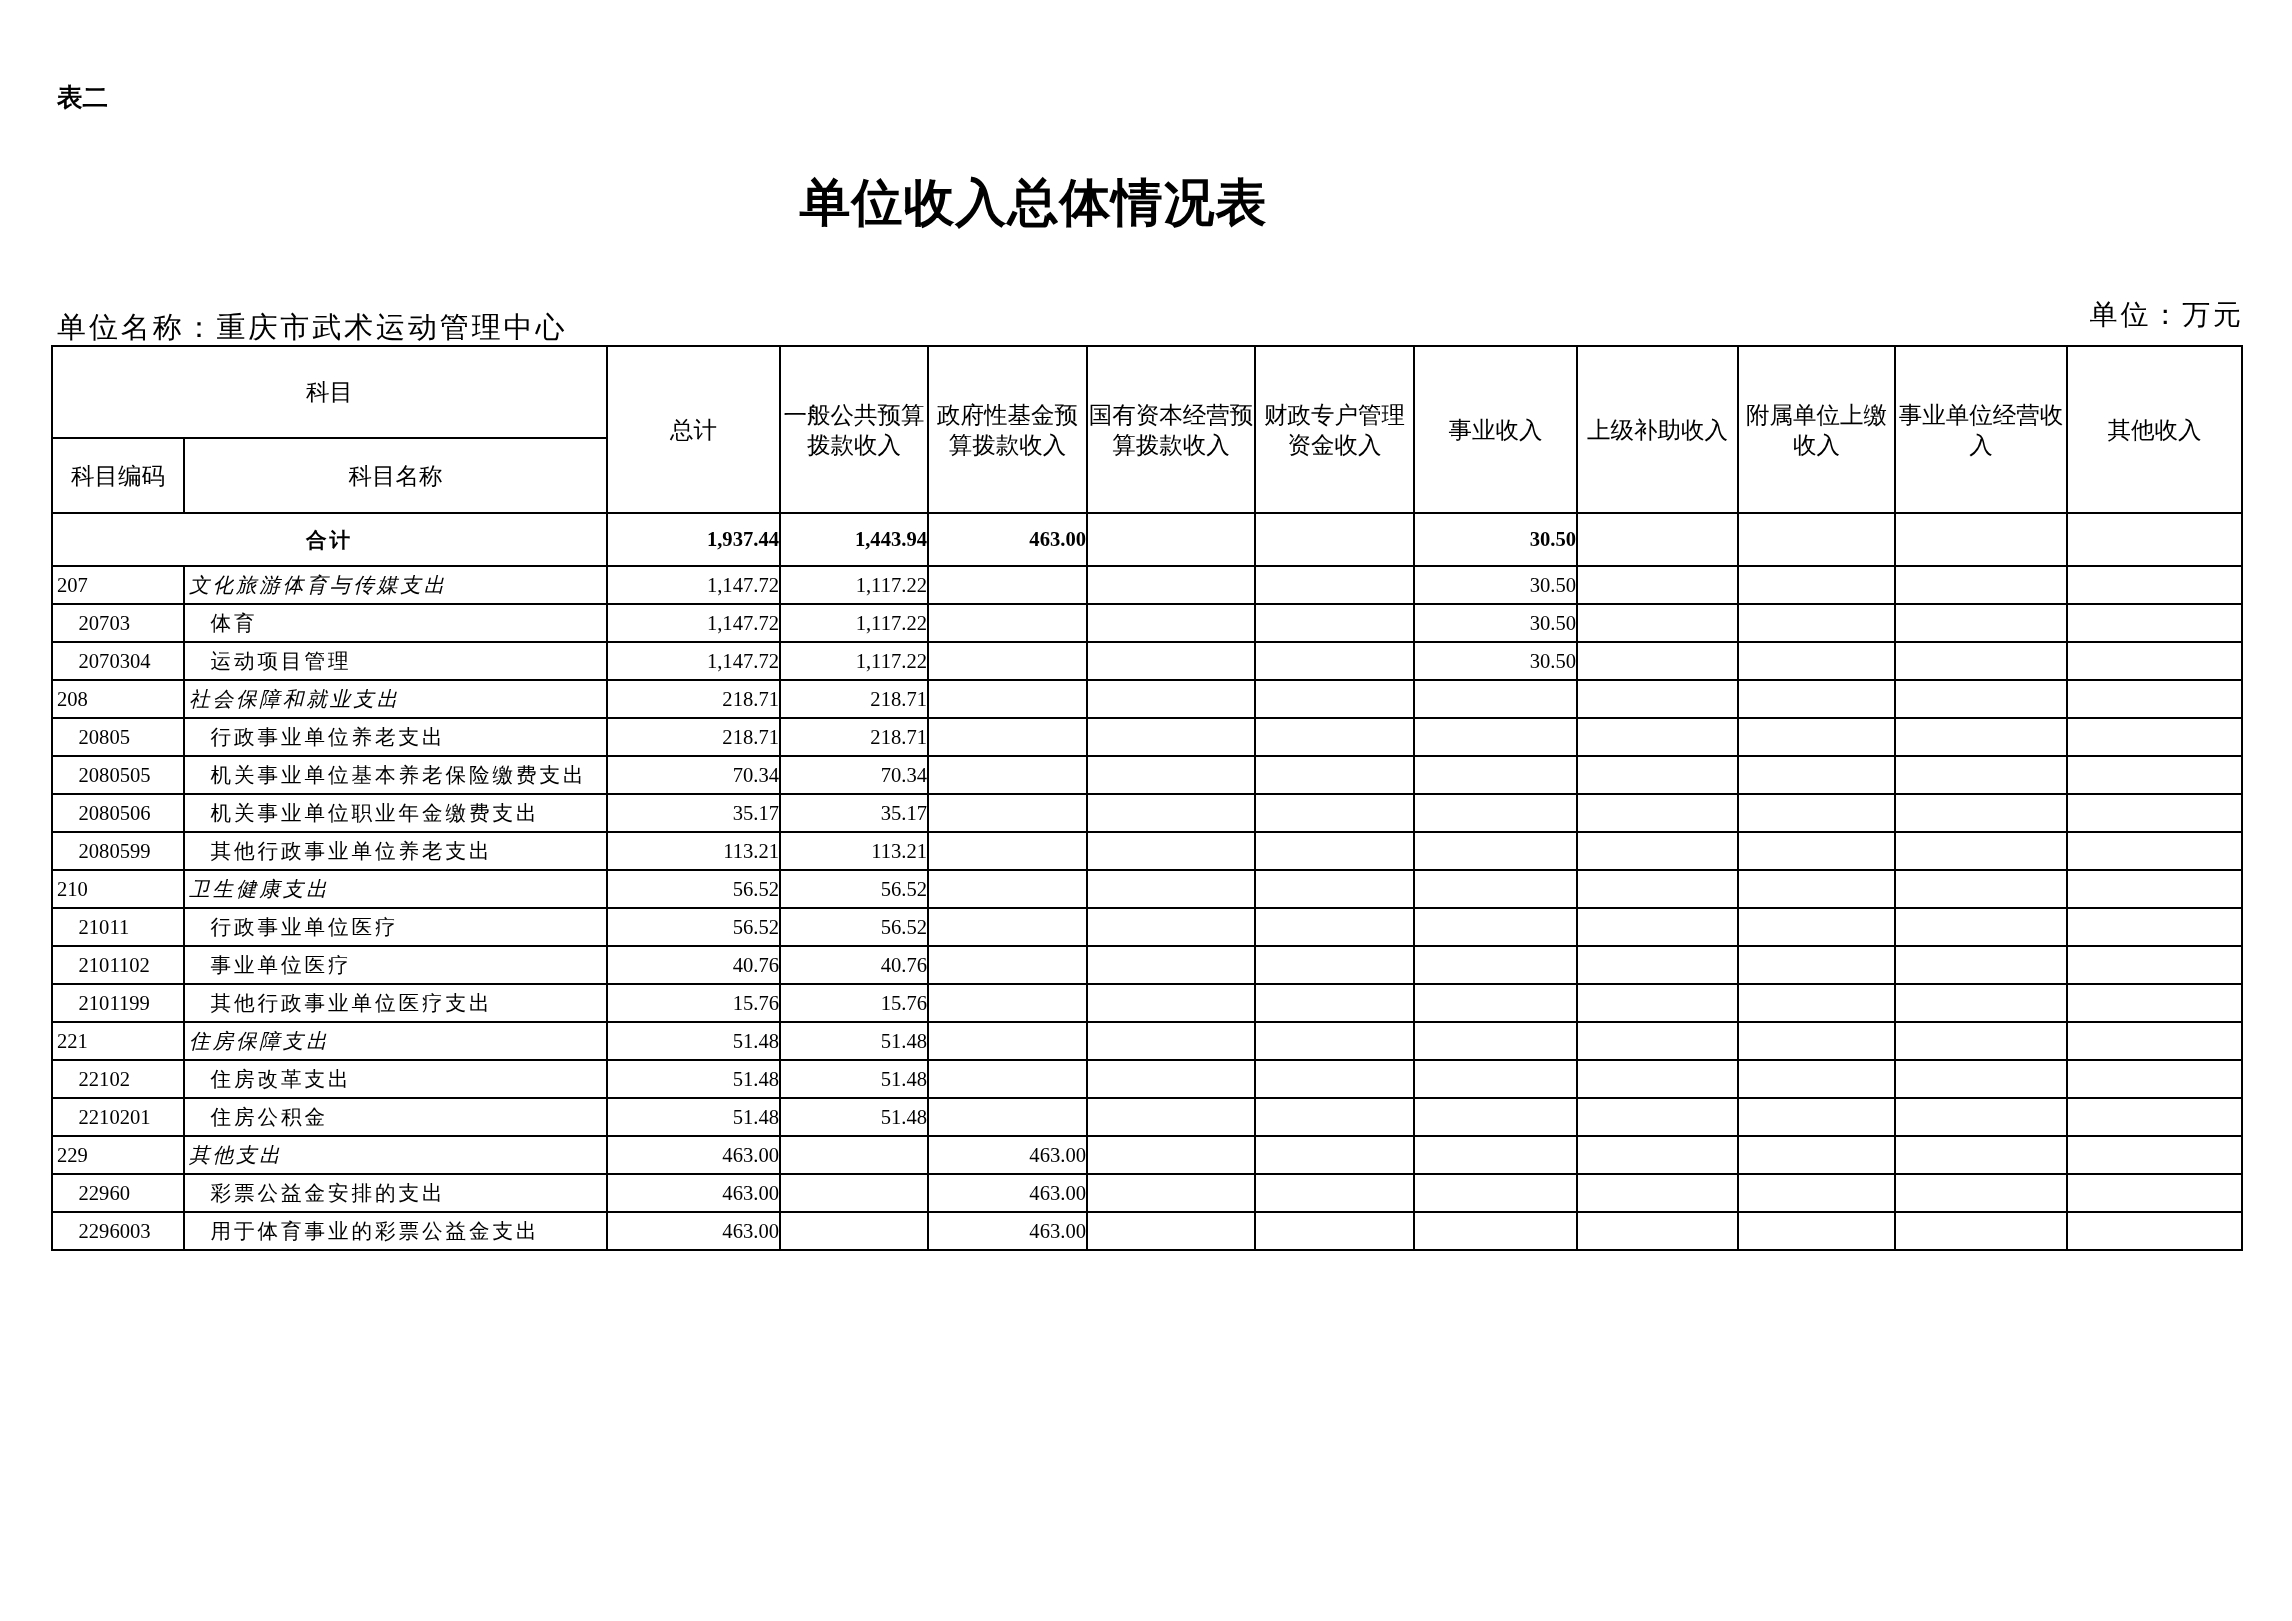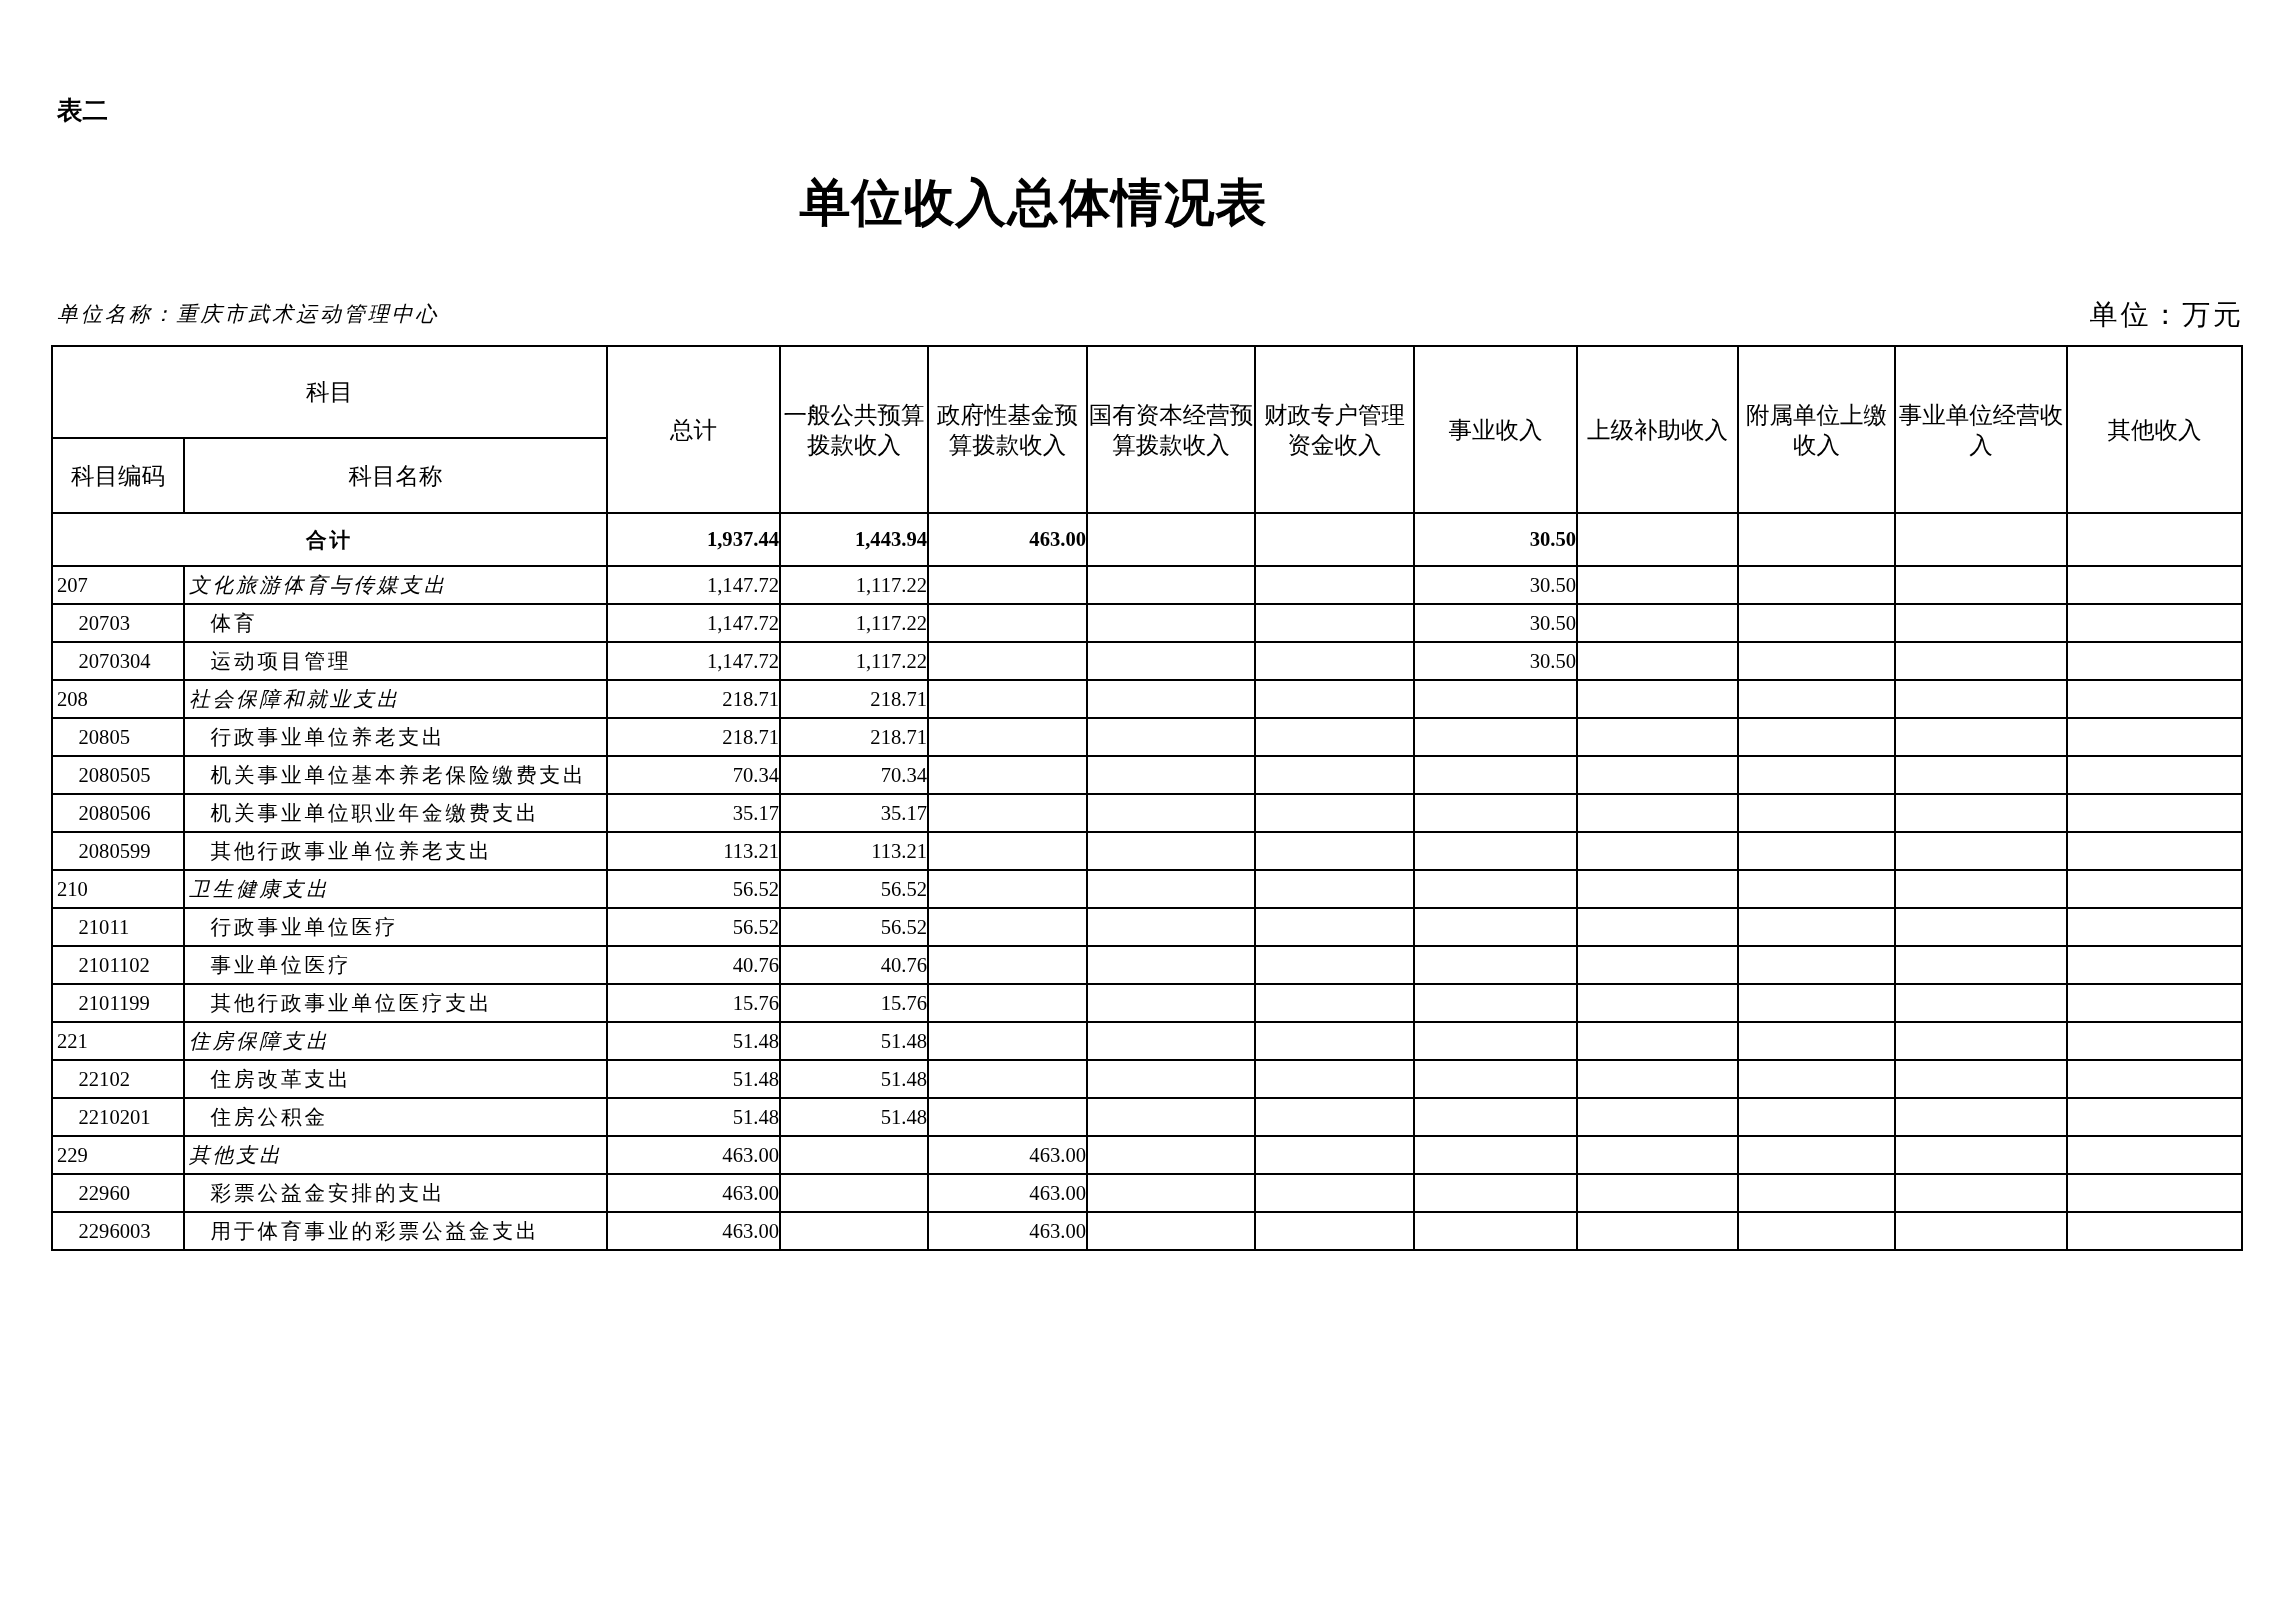--- a/index.html
+++ b/index.html
@@ -1,23 +1,23 @@
 <!DOCTYPE html>
 <html><head>
 <meta charset="utf-8">
 <style>
   html, body { margin:0; padding:0; background:#ffffff; }
   body { width:2293px; height:1621px; position:relative; overflow:hidden; color:#000;
          font-family:"DejaVu Serif", "Liberation Serif", serif; }
-  .table-no { position:absolute; left:57px; top:93px; font-size:25.5px; font-weight:bold;
+  .table-no { position:absolute; left:57px; top:80px; font-size:25.5px; font-weight:bold;
               font-family:"DejaVu Sans", "Liberation Sans", sans-serif; }
   .title { position:absolute; left:0; width:2067px; top:169px; text-align:center;
            font-size:51px; font-weight:bold; letter-spacing:1px;
            font-family:"DejaVu Serif", "Liberation Serif", serif; }
-  .unit-name { position:absolute; left:57px; top:300px; font-size:21px; letter-spacing:2.9px;font-style:italic; }
+  .unit-name { position:absolute; left:57px; top:308px; font-size:29px; letter-spacing:2.9px; }
   .unit-label { position:absolute; right:49px; top:296px; font-size:28px; letter-spacing:2.9px; }
 
   table.grid { position:absolute; left:51px; top:345px; border-collapse:collapse; table-layout:fixed; width:2190px;padding-left:39px; }
   table.grid td, table.grid th { border:2.9px solid #000; padding:0; font-weight:normal; }
   th.hd { font-family:"DejaVu Sans", "Liberation Sans", sans-serif; font-size:23.5px; text-align:center;
           vertical-align:middle; line-height:30px; }
   td.code { font-family:"Liberation Serif", "DejaVu Serif", serif; font-size:20.6px; vertical-align:middle; }
   td.code.l1 { padding-left:3.9px; }
   td.code.l2 { padding-left:25.5px; }
   td.name { font-size:20.6px; letter-spacing:2.9px; vertical-align:middle; white-space:nowrap; overflow:hidden; }

